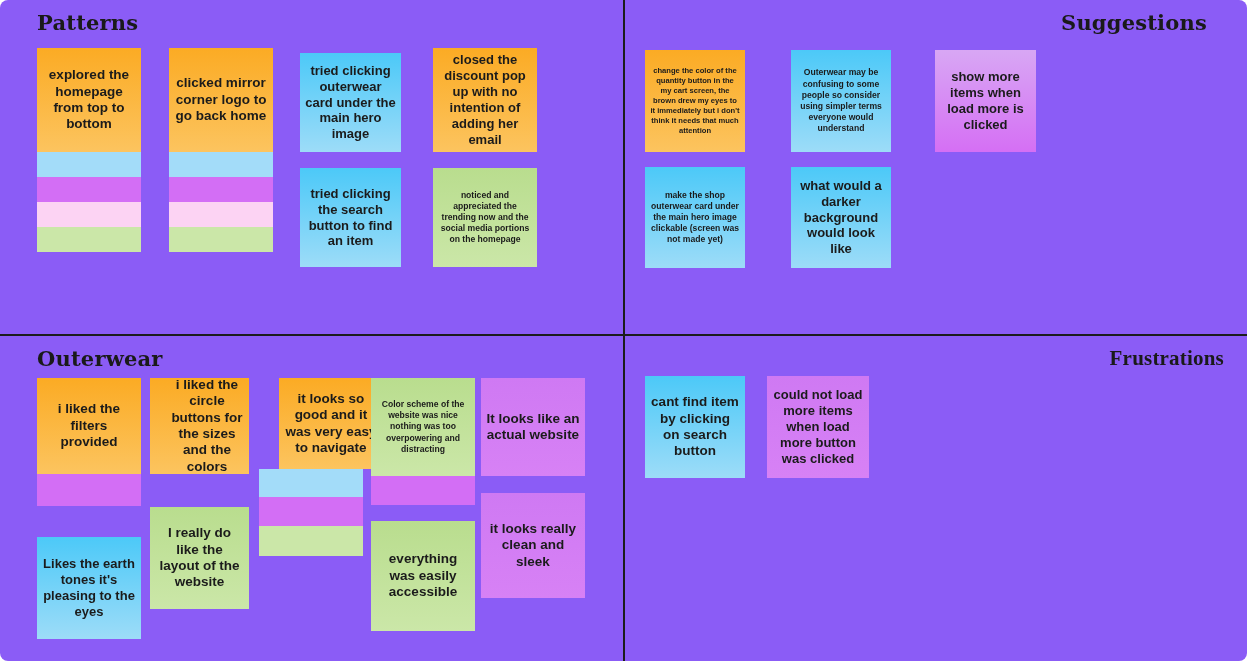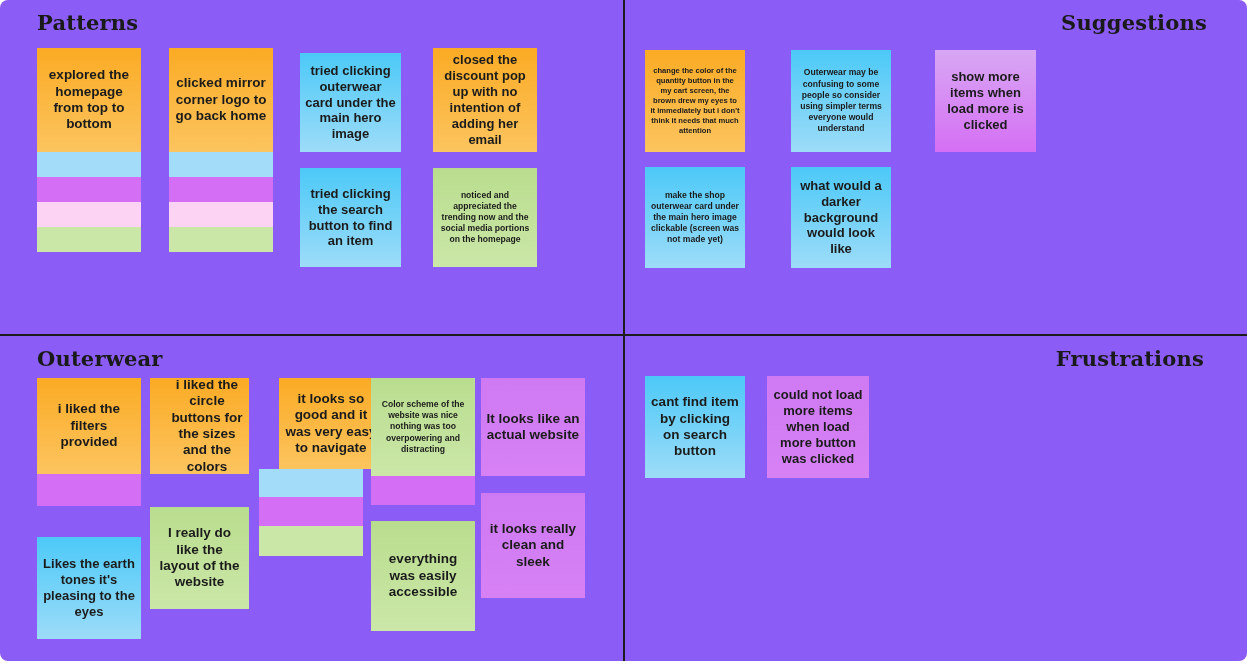--- a/index.html
+++ b/index.html
@@ -48,21 +48,21 @@
     font-family: "DejaVu Serif", "Liberation Serif", serif;
     font-weight: 700;
     font-size: 21px;
     color: #1a1a1a;
     letter-spacing: 0.2px;
     white-space: nowrap;
   }
   #title-patterns     { left: 37px;  top: 10px;  }
   #title-suggestions  { right: 40px; top: 10px;  }
   #title-successes    { left: 37px;  top: 346px; }
-  #title-frustrations { right: 43px; top: 346px; }
+  #title-frustrations { right: 23px; top: 346px; font-family: Liberation Serif, serif; }
 
   
   .note {
     position: absolute;
     box-sizing: border-box;
     display: flex;
     align-items: center;
     justify-content: center;
     text-align: center;
     color: #1b1b1b;

